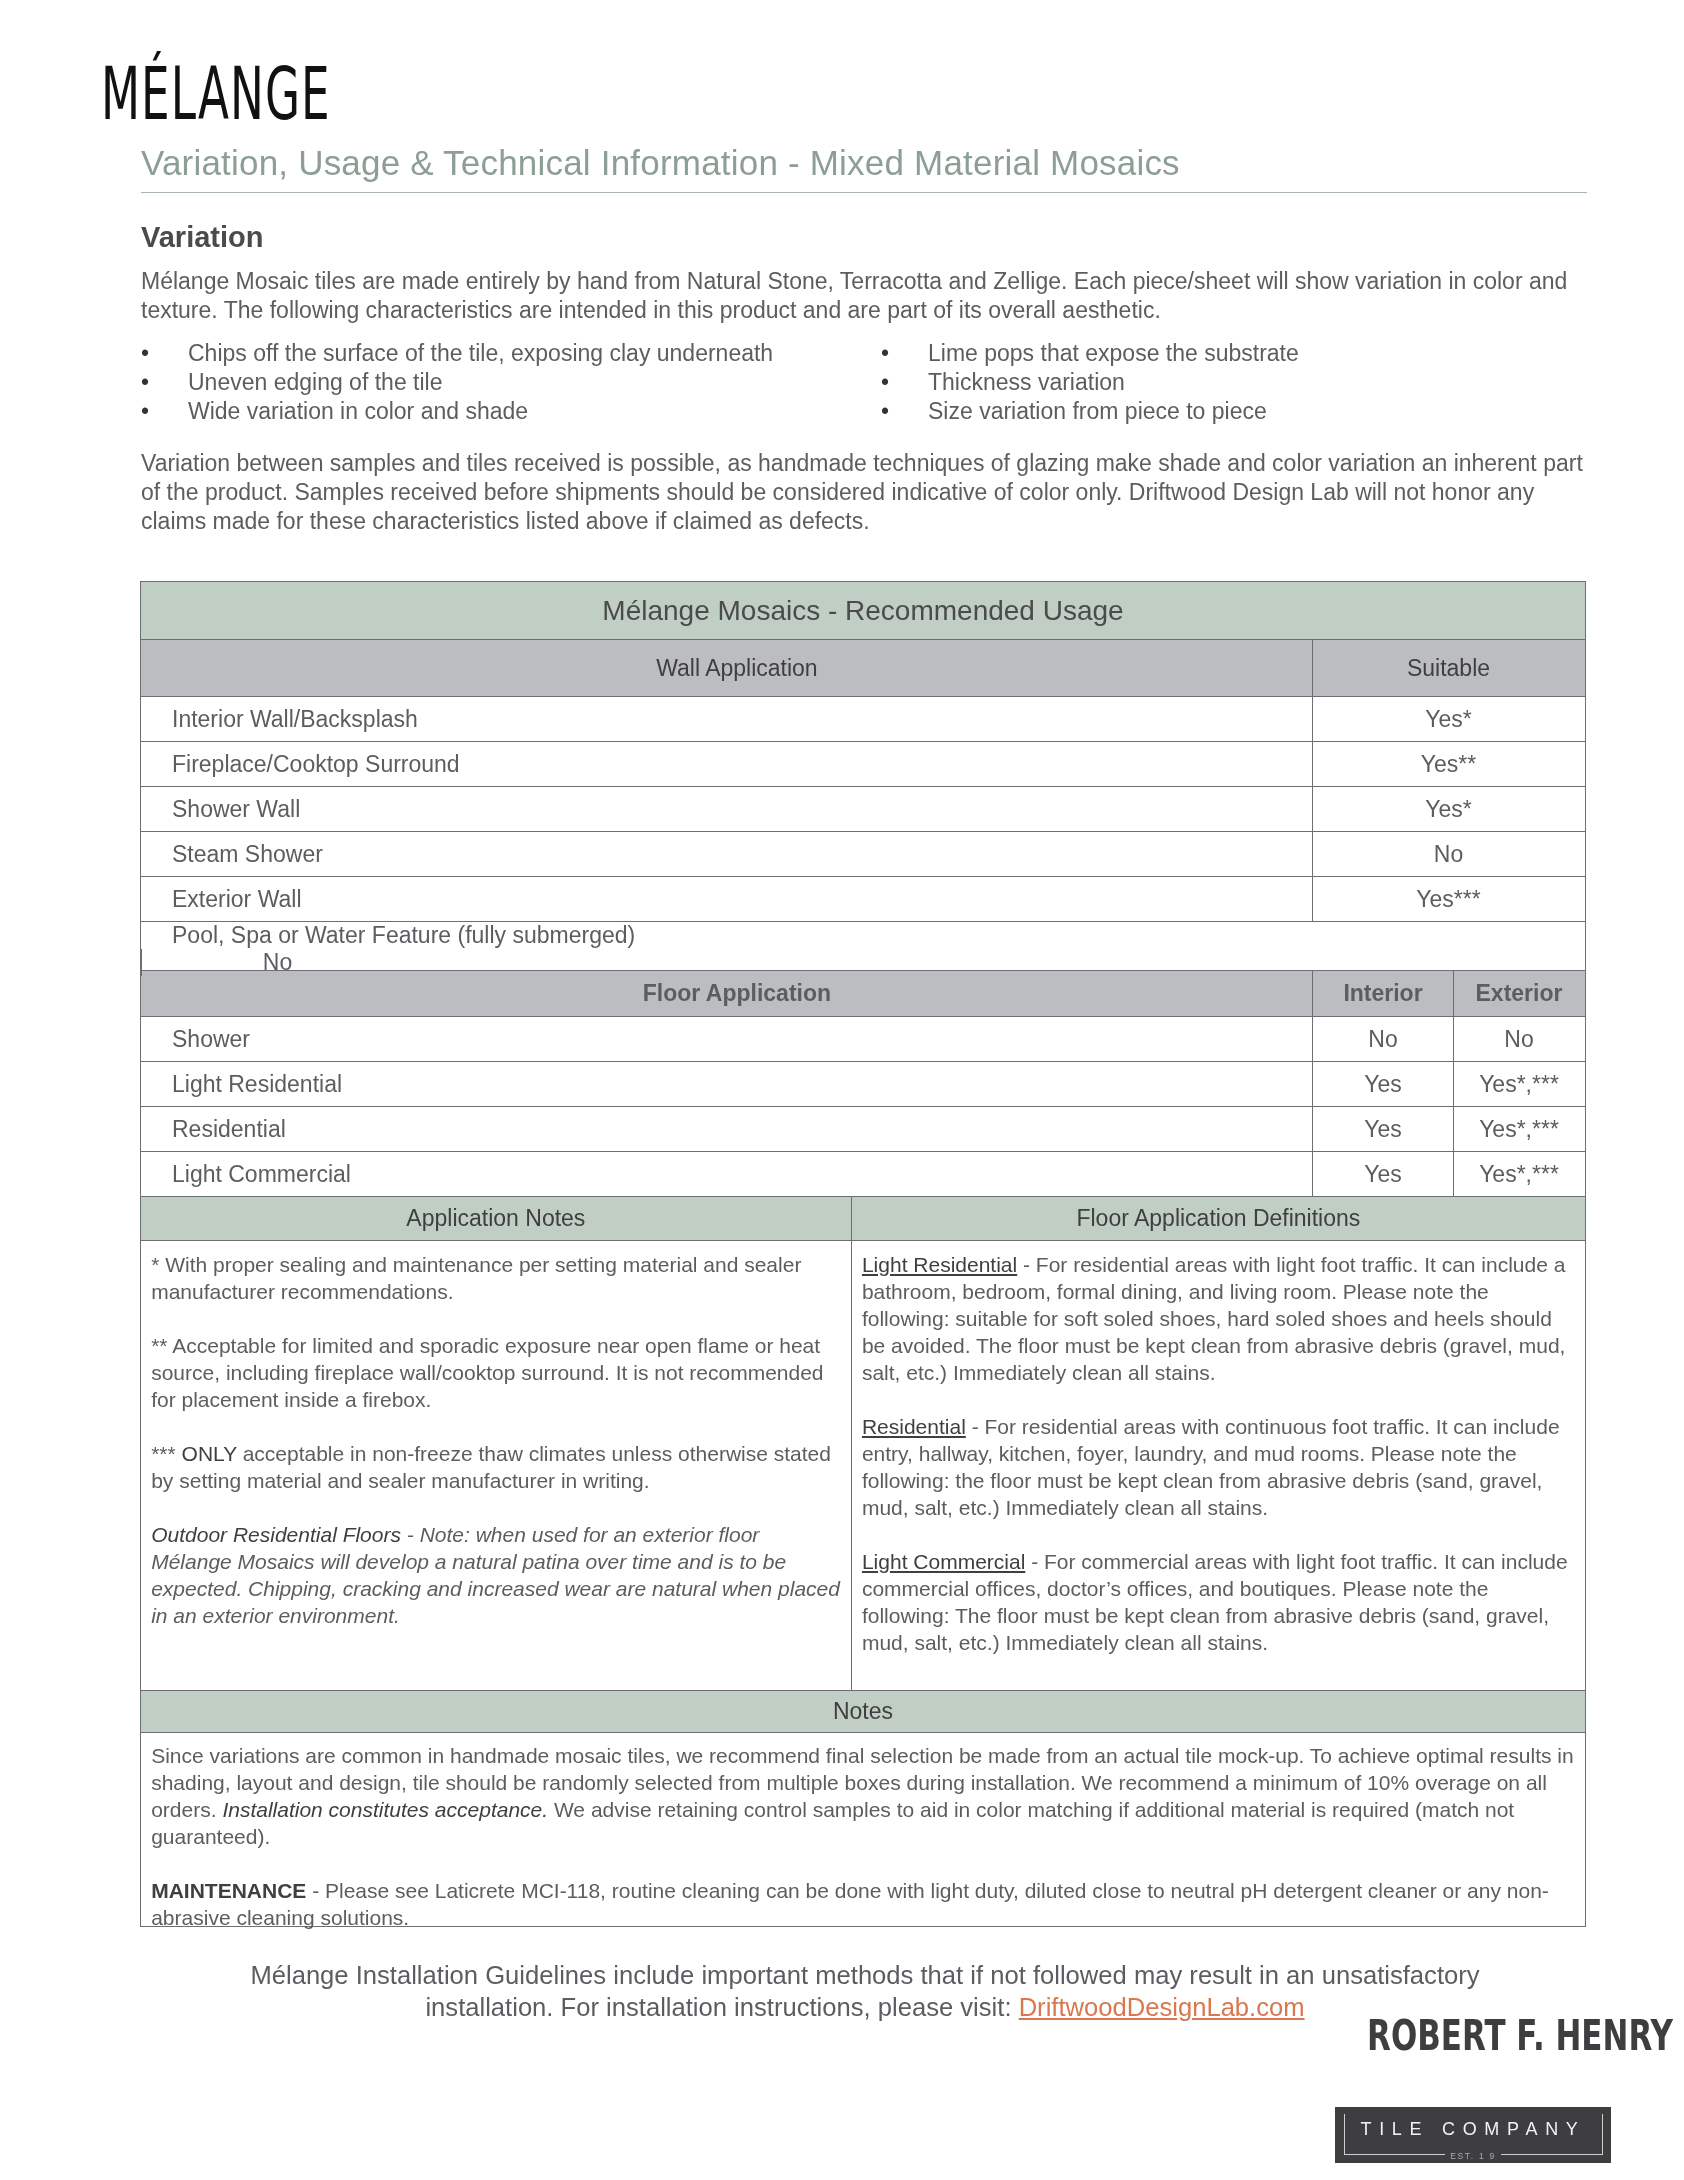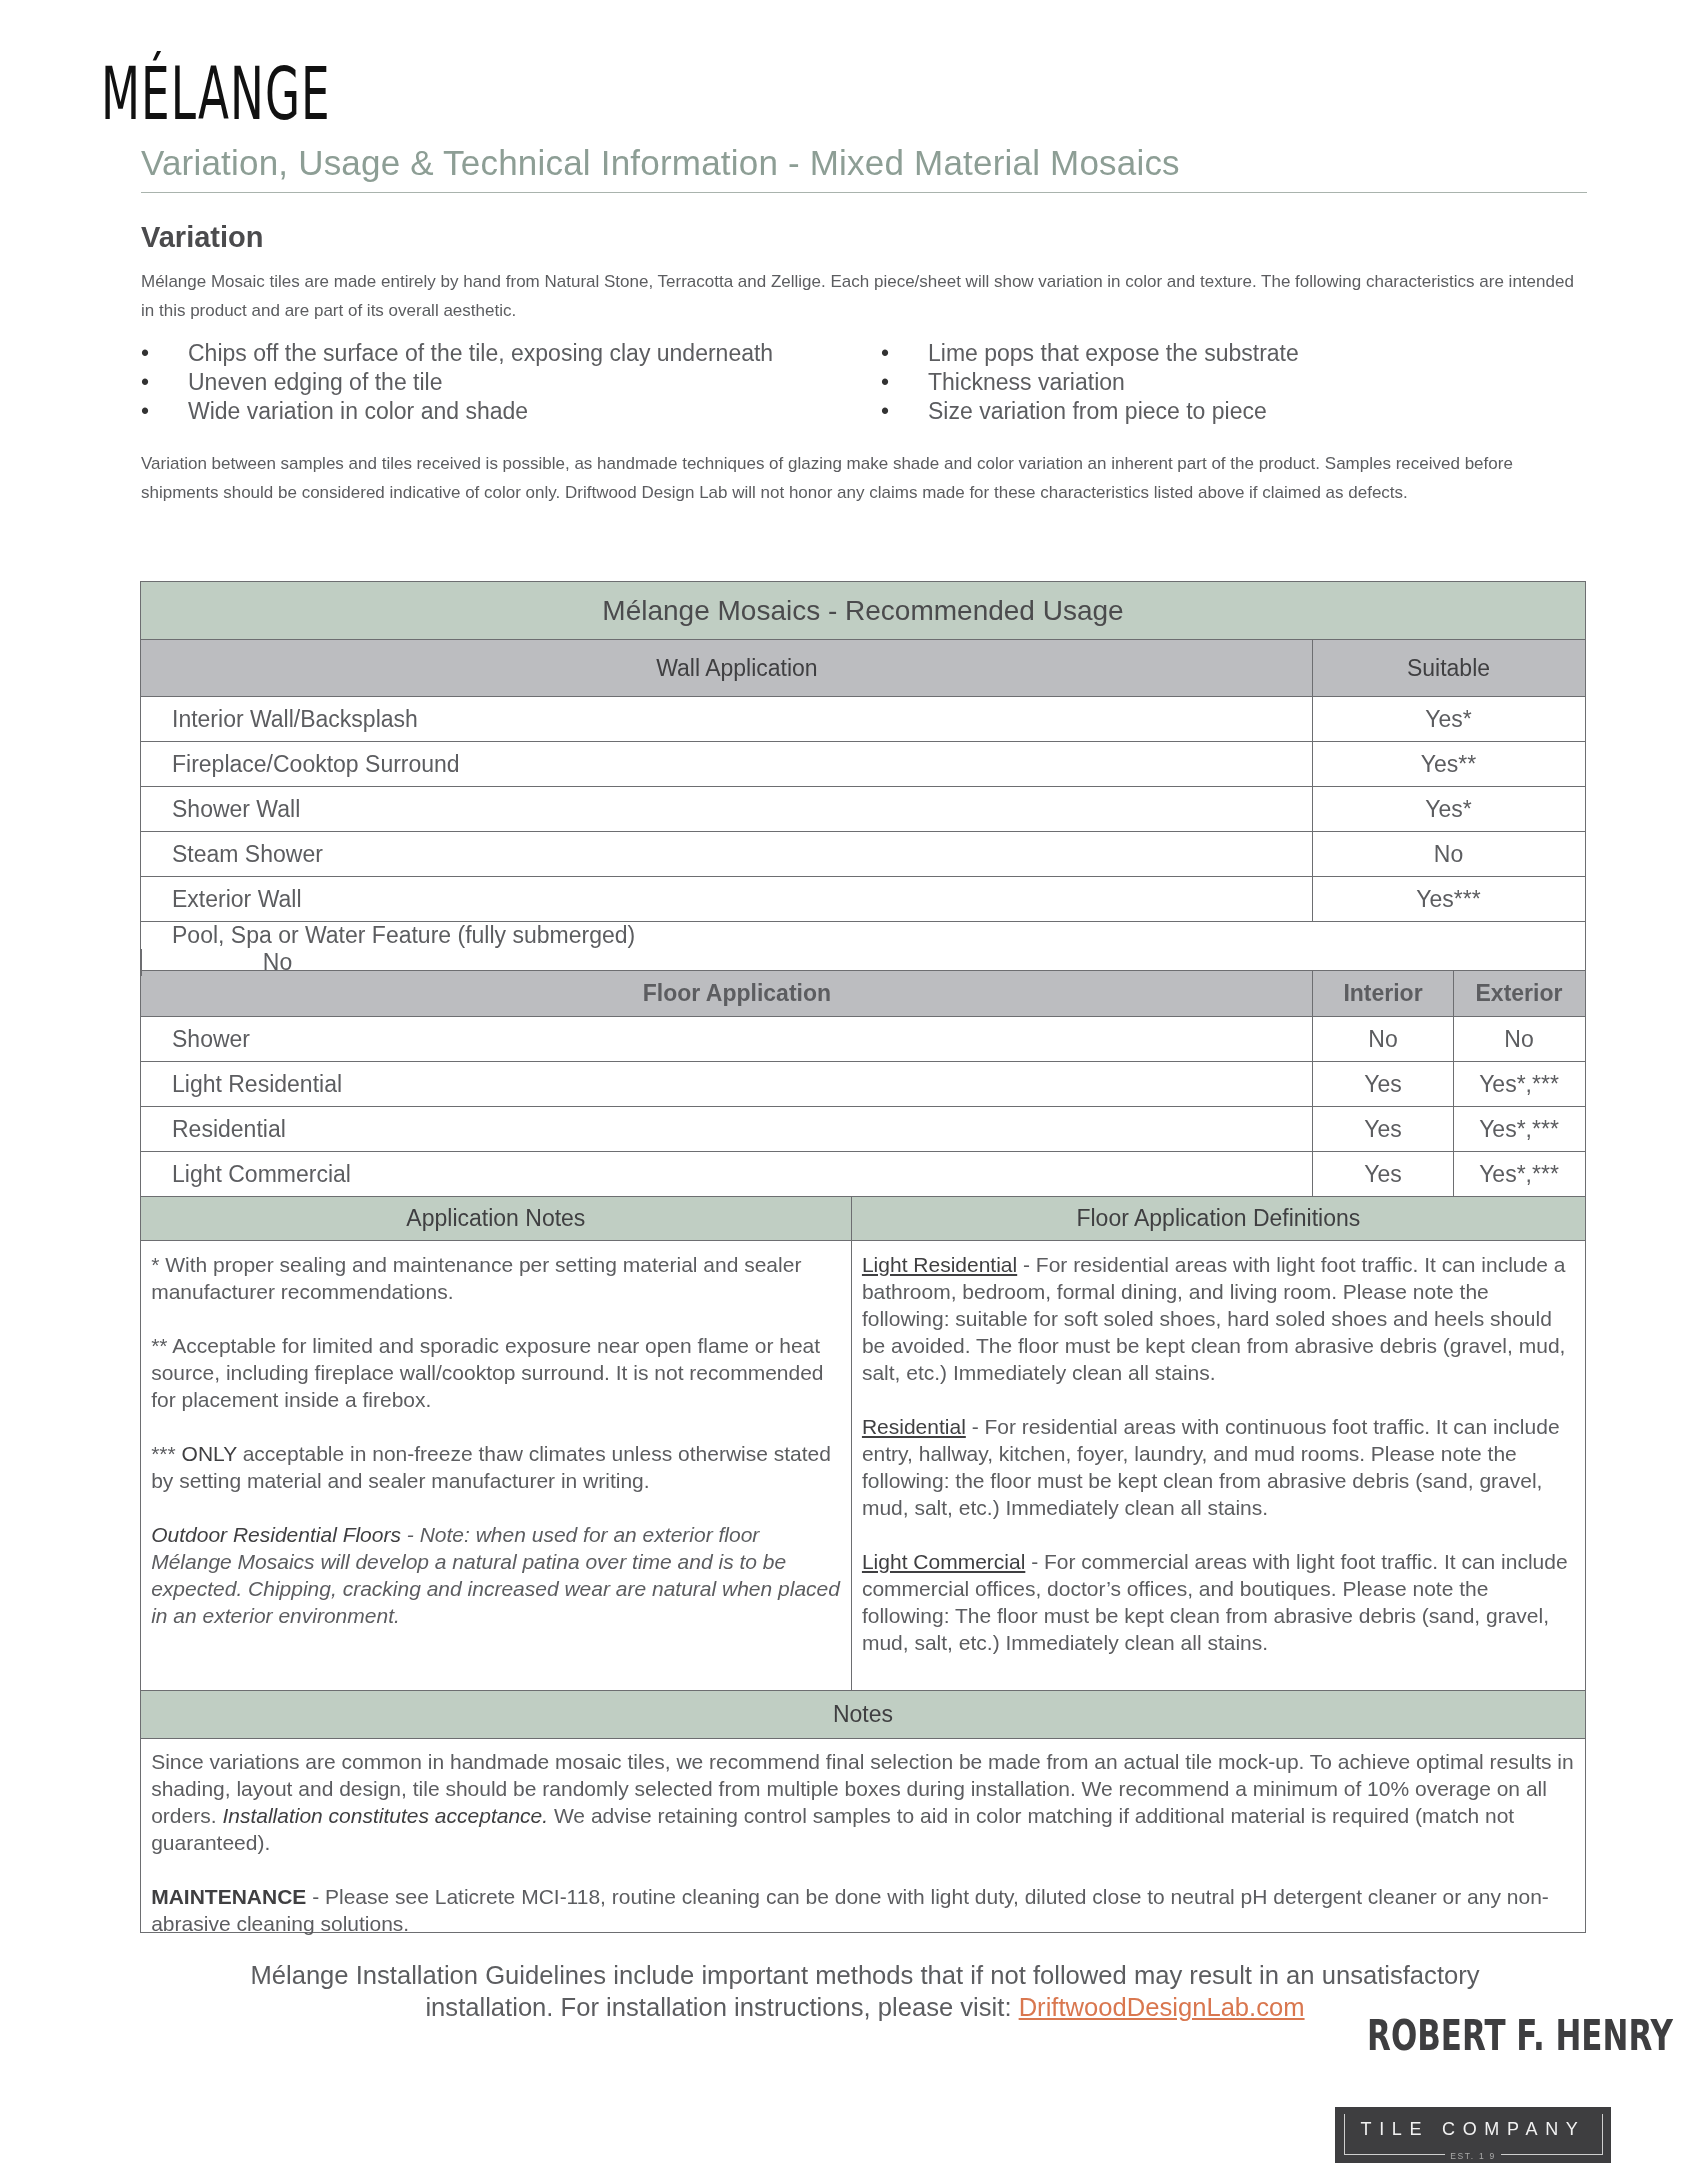--- a/index.html
+++ b/index.html
@@ -2,21 +2,21 @@
 <html style="font-size:13.6px"><head>
 <meta charset="utf-8">
 <style>
   html,body{margin:0;padding:0;background:#ffffff;}
   body{width:1685px;height:2181px;position:relative;overflow:hidden;font-family:"Liberation Sans","DejaVu Sans",sans-serif;color:#58595b;}
   .abs{position:absolute;}
   .brand{left:101px;top:53px;font-family:"DejaVu Sans","Liberation Sans",sans-serif;font-size:73px;line-height:82px;color:#111;letter-spacing:1.7px;transform:scaleX(0.62);transform-origin:left top;font-weight:400;}
   .subtitle{left:141px;top:141px;font-size:35px;line-height:44px;color:#8d9e95;letter-spacing:0.2px;}
   .rule{left:141px;top:192px;width:1446px;height:0;border-top:1.7px solid #a9b3ad;}
   .h-variation{left:141px;top:219px;font-size:29px;line-height:37px;font-weight:700;color:#4b4b4d;}
-  .para{left:141px;font-size:17px;line-height:29px;color:#5c5d60;width:1448px;}
+  .para{left:141px;font-size:23px;line-height:29px;color:#5c5d60;width:1448px;}
   .bullets{top:339px;font-size:23px;line-height:29px;color:#5c5d60;}
   .bullets ul{margin:0;padding:0;list-style:none;}
   .bullets li{position:relative;padding-left:47px;white-space:nowrap;}
   .bullets li::before{content:"\2022";position:absolute;left:0;top:0;color:#333;}
   .tbl{left:140px;top:581px;width:1446px;border:1.7px solid #6d6e71;box-sizing:border-box;}
   .row{display:flex;border-bottom:1.7px solid #6d6e71;box-sizing:border-box;}
   .row:last-child{border-bottom:none;}
   .cell{box-sizing:border-box;display:flex;align-items:center;font-size:23px;color:#5c5d60;padding:0 10.2px;}
   .cell.c{justify-content:center;}
   .bl{border-left:1.7px solid #6d6e71;}
@@ -34,21 +34,21 @@
   .half-hdr{height:44px;}
   .half-hdr .cell{font-size:23px;color:#3f3f41;}
   .h1{width:723px;}
   .h2{width:748px;}
   .notes-body{height:450px;align-items:stretch;}
   .notes-body .cell{display:block;padding:10.2px 10.2px;font-size:21px;line-height:27px;color:#5c5d60;}
   .notes-body p{margin:0 0 27px 0;}
   .ul{text-decoration:underline;color:#3f3f41;}
   .it{font-style:italic;}
   .bold-dark{color:#3f3f41;}
-  .notes-hdr{height:48px;}
+  .notes-hdr{height:42px;}
   .notes-hdr .cell{width:100%;justify-content:center;font-size:23px;color:#3f3f41;}
   .final-body{height:193px;}
   .final-body .cell{display:block;width:100%;padding:8.5px 10.2px;font-size:21px;line-height:27px;color:#5c5d60;}
   .final-body p{margin:0 0 27px 0;}
   .footer{left:141px;top:1959px;width:1448px;text-align:center;font-size:25.6px;line-height:32px;color:#5c5d60;}
   .footer a{color:#d9774f;text-decoration:underline;}
   .logo-top{left:1327px;top:2010px;width:286px;text-align:center;font-family:"DejaVu Sans","Liberation Sans",sans-serif;font-weight:700;font-size:43px;line-height:51px;color:#3e3e40;transform:scaleX(0.72);transform-origin:center top;white-space:nowrap;}
   .logo-box{left:1335px;top:2067px;width:276px;height:56px;background:#3e3e40;margin-top:40px;}
   .logo-frame{position:absolute;left:8.5px;top:6.8px;right:8.5px;bottom:8.5px;border-left:0.9px solid #cfcfcf;border-right:0.9px solid #cfcfcf;border-bottom:0.9px solid #cfcfcf;}
   .logo-sub{position:absolute;left:0;right:0;top:12px;text-align:center;color:#f2f2f2;font-size:18px;letter-spacing:7.7px;font-family:"Liberation Sans",sans-serif;}

